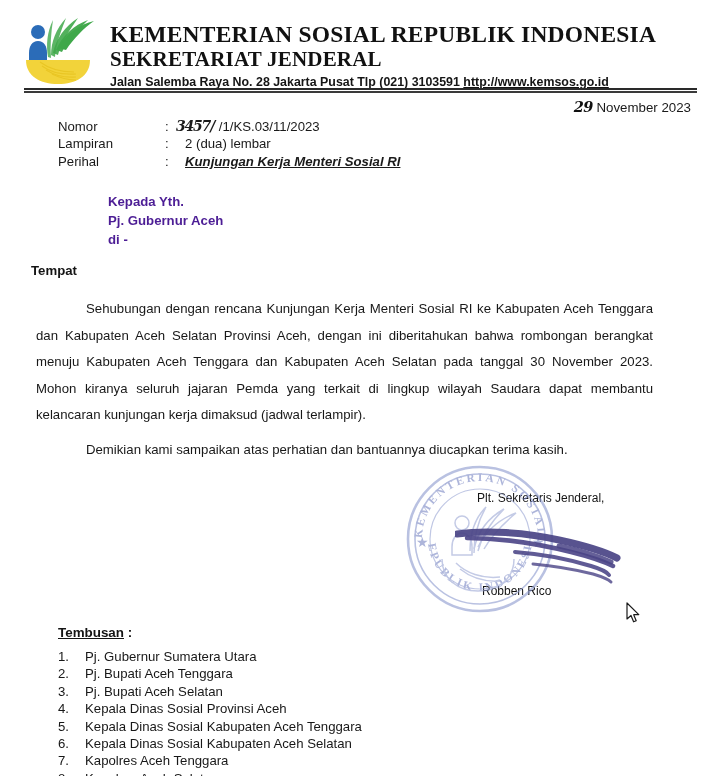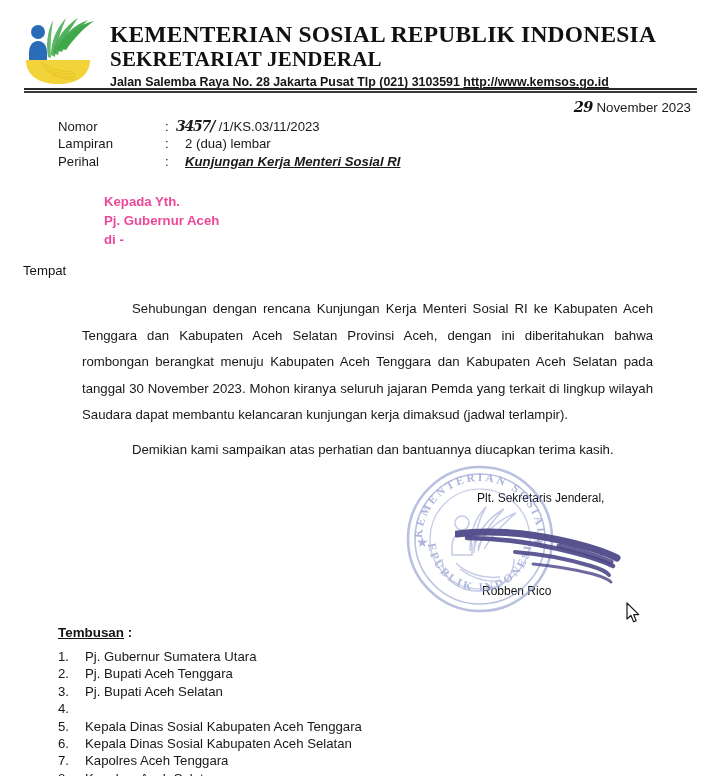--- a/index.html
+++ b/index.html
@@ -145,38 +145,39 @@
     font-style: italic;
     font-weight: bold;
     font-size: 14px;
     letter-spacing: -1.2px;
     margin-right: 1px;
   }
 
   
   #recipient-block {
     margin-top: 16px;
-    padding-left: 104px;
+    padding-left: 66px;
     font-size: 13.2px;
     font-weight: bold;
     line-height: 19px;
-    color: #ec4899;
+    color: #4c1d95;
+    margin-left: 42px;
   }
   #recipient-place {
-    padding-left: 23px;
+    padding-left: 31px;
     margin-top: 14px;
-    font-weight: normal;
+    font-weight: bold;
     font-size: 13.2px;
     color: #141414;
   }
 
   
   #body-block {
     margin-top: 18px;
-    padding-left: 82px;
+    padding-left: 36px;
     padding-right: 64px;
   }
   .body-para {
     font-size: 13.2px;
     line-height: 26.5px;
     text-align: justify;
     text-justify: inter-word;
     color: #181818;
     margin: 0;
   }
@@ -414,20 +415,21 @@
     <li>
       <span class="num">2.</span>
       <span>Pj. Bupati Aceh Tenggara</span>
     </li>
     <li>
       <span class="num">3.</span>
       <span>Pj. Bupati Aceh Selatan</span>
     </li>
     <li>
       <span class="num">4.</span>
+      <span>Kepala Dinas Sosial Provinsi Aceh</span>
     </li>
     <li>
       <span class="num">5.</span>
       <span>Kepala Dinas Sosial Kabupaten Aceh Tenggara</span>
     </li>
     <li>
       <span class="num">6.</span>
       <span>Kepala Dinas Sosial Kabupaten Aceh Selatan</span>
     </li>
     <li>

